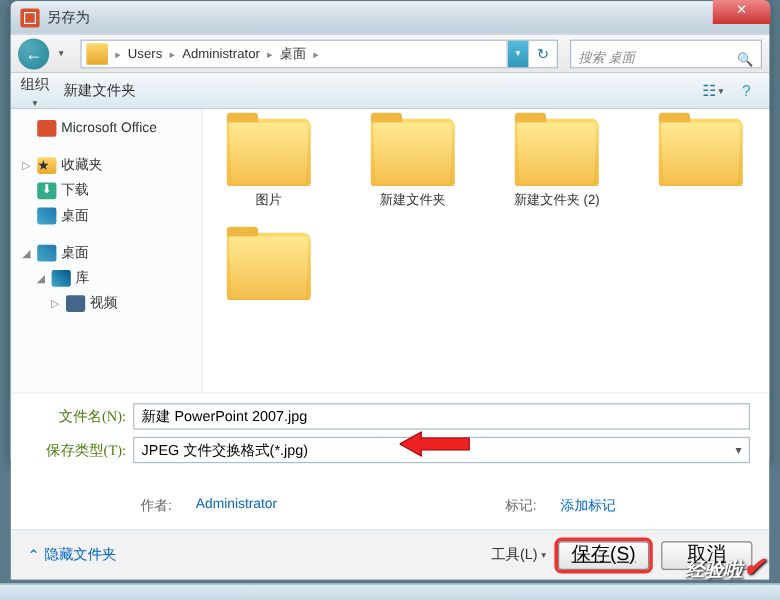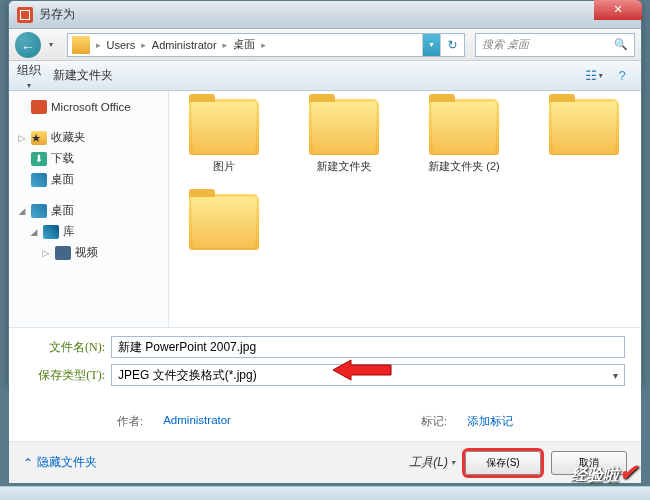--- a/index.html
+++ b/index.html
@@ -12,21 +12,21 @@
 .close-btn { position: absolute; right: -1px; top: -1px; width: 48px; height: 20px; background: linear-gradient(to bottom, #e88 0%, #c33 100%); border-radius: 0 6px 0 0; color: #fff; text-align: center; font-size: 11px; line-height: 18px; }
 .navbar { height: 32px; background: linear-gradient(to bottom, #f7f7f7, #e8e8e8); border-bottom: 1px solid #ccc; display: flex; align-items: center; padding: 0 6px; gap: 4px; }
 .nav-btn { width: 26px; height: 26px; border-radius: 13px; background: radial-gradient(circle at 30% 30%, #5ab 0%, #289 100%); display: flex; align-items: center; justify-content: center; color: #fff; font-size: 14px; }
 .nav-dropdown { width: 12px; height: 20px; display: flex; align-items: center; justify-content: center; font-size: 8px; color: #555; }
 .breadcrumb { flex: 1; height: 24px; background: #fff; border: 1px solid #abc; display: flex; align-items: center; font-size: 11px; margin: 0 6px; }
 .bc-icon { width: 18px; height: 18px; background: linear-gradient(to bottom, #ffd76a, #e8a830); margin: 0 4px; border-radius: 1px; }
 .bc-seg { padding: 0 4px; color: #333; }
 .bc-arrow { color: #888; font-size: 9px; padding: 0 2px; }
 .bc-refresh { width: 24px; height: 22px; border-left: 1px solid #ccc; display: flex; align-items: center; justify-content: center; color: #27a; font-size: 12px; }
 .bc-dd { width: 18px; height: 22px; border-left: 1px solid #ccc; background: linear-gradient(to bottom,#5bd,#39b); display:flex; align-items:center; justify-content:center; color:#fff; font-size:8px;}
-.search { width: 160px; height: 24px; background: #fff; border: 1px solid #abc; display: flex; align-items: center; padding: 0 6px; font-size: 11px; color: #888; font-style: italic; gap: 37px; }
+.search { width: 160px; height: 24px; background: #fff; border: 1px solid #abc; display: flex; align-items: flex-end; padding: 0 6px; font-size: 11px; color: #888; font-style: italic; gap: 37px; }
 .search-icon { margin-left: auto; color: #27a; font-size: 11px; font-style: normal; }
 .toolbar { height: 30px; background: linear-gradient(to bottom, #f4f8fb, #dce8f0); border-bottom: 1px solid #bcd; display: flex; align-items: center; padding: 0 8px; gap: 12px; font-size: 12px; }
 .tb-item { color: #333; display: flex; align-items: center; gap: 2px; flex-direction: column; }
 .tb-dd { font-size: 8px; color: #555; }
 .tb-right { margin-left: auto; display: flex; gap: 6px; }
 .tb-icon { width: 22px; height: 20px; border: 1px solid transparent; display: flex; align-items: center; justify-content: center; font-size: 13px; color: #27a; }
 .body { display: flex; height: 236px; }
 .sidebar { width: 160px; background: #fafcfe; border-right: 1px solid #dce8f0; padding: 6px 4px; overflow: hidden; }
 .side-item { display: flex; align-items: center; gap: 4px; padding: 3px 4px; font-size: 11.5px; color: #333; }
 .side-tree { font-size: 9px; color: #888; width: 10px; text-align: center; }
@@ -64,22 +64,22 @@
 .form-input.combo::after { content: "▾"; margin-left: auto; font-size: 10px; color: #555; }
 .red-arrow { position: absolute; left: 333px; top: 358px; pointer-events:none; }
 .red-arrow svg { display: block; }
 .meta-row { display: flex; padding: 4px 0 8px 92px; font-size: 11.5px; gap: 20px; margin-top: 24px; }
 .meta-label { color: #666; }
 .meta-val { color: #06c; }
 .meta-spacer { width: 150px; }
 .footer { height: 42px; border-top: 1px solid #dce8f0; background: #f2f2f2; display: flex; align-items: center; padding: 0 14px; gap: 10px; font-size: 12px; }
 .hide-folders { color: #06c; display: flex; align-items: center; gap: 4px; }
 .footer-spacer { flex: 1; }
-.footer-tools { color: #333; display: flex; align-items: center; gap: 3px; font-style: italic; }
-.btn { min-width: 76px; height: 24px; border: 1px solid #888; background: linear-gradient(to bottom,#fdfdfd,#e4e4e4); border-radius: 3px; font-size: 10px; display: flex; align-items: center; justify-content: center; }
+.footer-tools { color: #333; display: flex; align-items: center; gap: 3px; }
+.btn { min-width: 76px; height: 24px; border: 1px solid #888; background: linear-gradient(to bottom,#fdfdfd,#e4e4e4); border-radius: 3px; font-size: 16px; display: flex; align-items: center; justify-content: center; text-decoration: underline; }
 .btn.primary { box-shadow: 0 0 0 3px #e33; }
 .watermark { position: absolute; right: 6px; bottom: 4px; color: #fff; font-size: 16px; font-weight: bold; font-style: italic; text-shadow: 1px 1px 2px #000; pointer-events:none; }
 .watermark .check { color: #e33; font-size: 22px; }
 .watermark .small { display:block; font-size: 9px; font-style: normal; letter-spacing: 1px; text-align:right; }
 .taskbar { position: absolute; left: 0; bottom: 0; width: 100%; height: 14px; background: linear-gradient(to bottom,#e0ecf4,#c8d8e4); border-top: 1px solid #acc; }
 </style>
 </head>
 <body>
 
 <div class="window">

